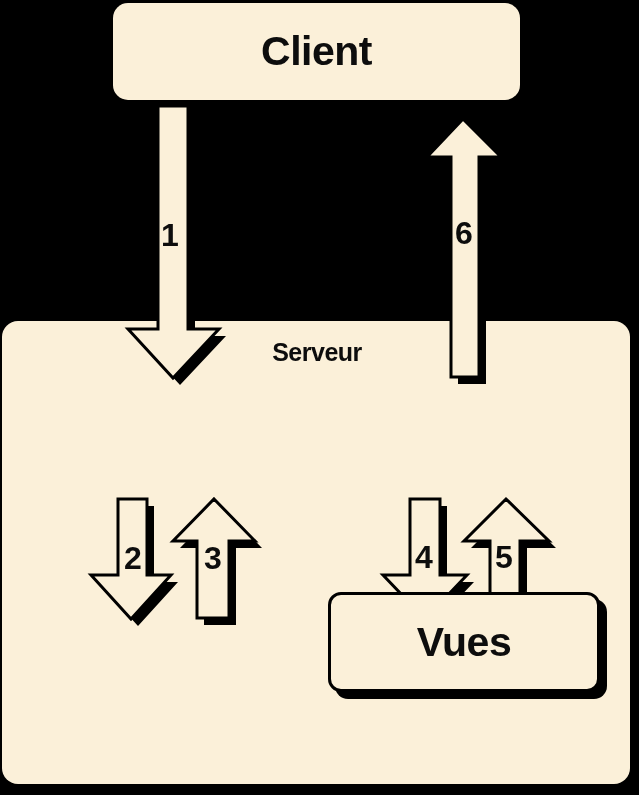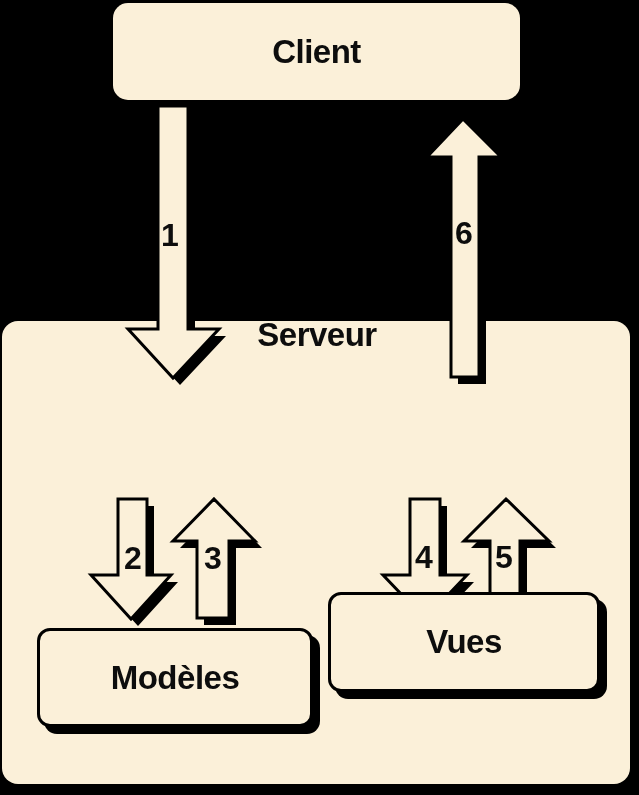--- a/index.html
+++ b/index.html
@@ -20,32 +20,32 @@
     background:var(--cream);
     box-sizing:border-box;
   }
   .lvl1{z-index:1;}
   .arrow-layer{position:absolute;left:0;top:0;z-index:2;pointer-events:none;}
   .lvl3{z-index:3;}
   .node-label{
     display:flex;align-items:center;justify-content:center;
     color:var(--ink);
     font-weight:700;
-    font-size:33px;
+    font-size:41px;
     letter-spacing:-0.5px;
   }
   .bordered{
     border:3.5px solid #000;
     box-shadow:7px 7px 0 #000;
   }
   #client-box{left:113px;top:3px;width:407px;height:97px;border-radius:15px;}
   #server-box{left:2px;top:321px;width:628px;height:463px;border-radius:16px;}
   #server-label{
-    position:absolute;left:177px;top:316px;width:280px;height:38px;
-    z-index:3;color:var(--ink);font-weight:700;font-size:33px;letter-spacing:-0.5px;
+    position:absolute;left:177px;top:333px;width:280px;height:38px;
+    z-index:3;color:var(--ink);font-weight:700;font-size:25px;letter-spacing:-0.5px;
     display:flex;align-items:center;justify-content:center;
   }
   #controller-box{left:33px;top:385px;width:570px;height:113px;border-radius:14px;}
   #models-box{left:37px;top:628px;width:276px;height:99px;border-radius:13px;}
   #views-box{left:328px;top:592px;width:272px;height:100px;border-radius:13px;}
   .arrow-shadow{fill:#000;}
   .arrow-body{fill:var(--cream);stroke:#000;stroke-width:3;stroke-linejoin:miter;}
   .arrow-num{
     position:absolute;z-index:4;
     transform:translate(-50%,-50%);
@@ -96,23 +96,20 @@
       <polygon class="arrow-shadow" transform="translate(7,7)" points="410,499 440,499 440,575 467,575 425,619 383,575 410,575"></polygon>
       <polygon class="arrow-body" points="410,499 440,499 440,575 467,575 425,619 383,575 410,575"></polygon>
     </g>
 
     <g>
       <polygon class="arrow-shadow" transform="translate(7,7)" points="506,499 549,541 520,541 520,621 490,621 490,541 464,541"></polygon>
       <polygon class="arrow-body" points="506,499 549,541 520,541 520,621 490,621 490,541 464,541"></polygon>
     </g>
   </svg>
 
-  <div id="models-box" class="box lvl3 node-label bordered">
-    <span>Modèles</span>
-  </div>
   <div id="views-box" class="box lvl3 node-label bordered">
     <span>Vues</span>
   </div>
 
   <div id="num-1" class="arrow-num">1</div>
   <div id="num-2" class="arrow-num">2</div>
   <div id="num-3" class="arrow-num">3</div>
   <div id="num-4" class="arrow-num">4</div>
   <div id="num-5" class="arrow-num">5</div>
   <div id="num-6" class="arrow-num">6</div>

